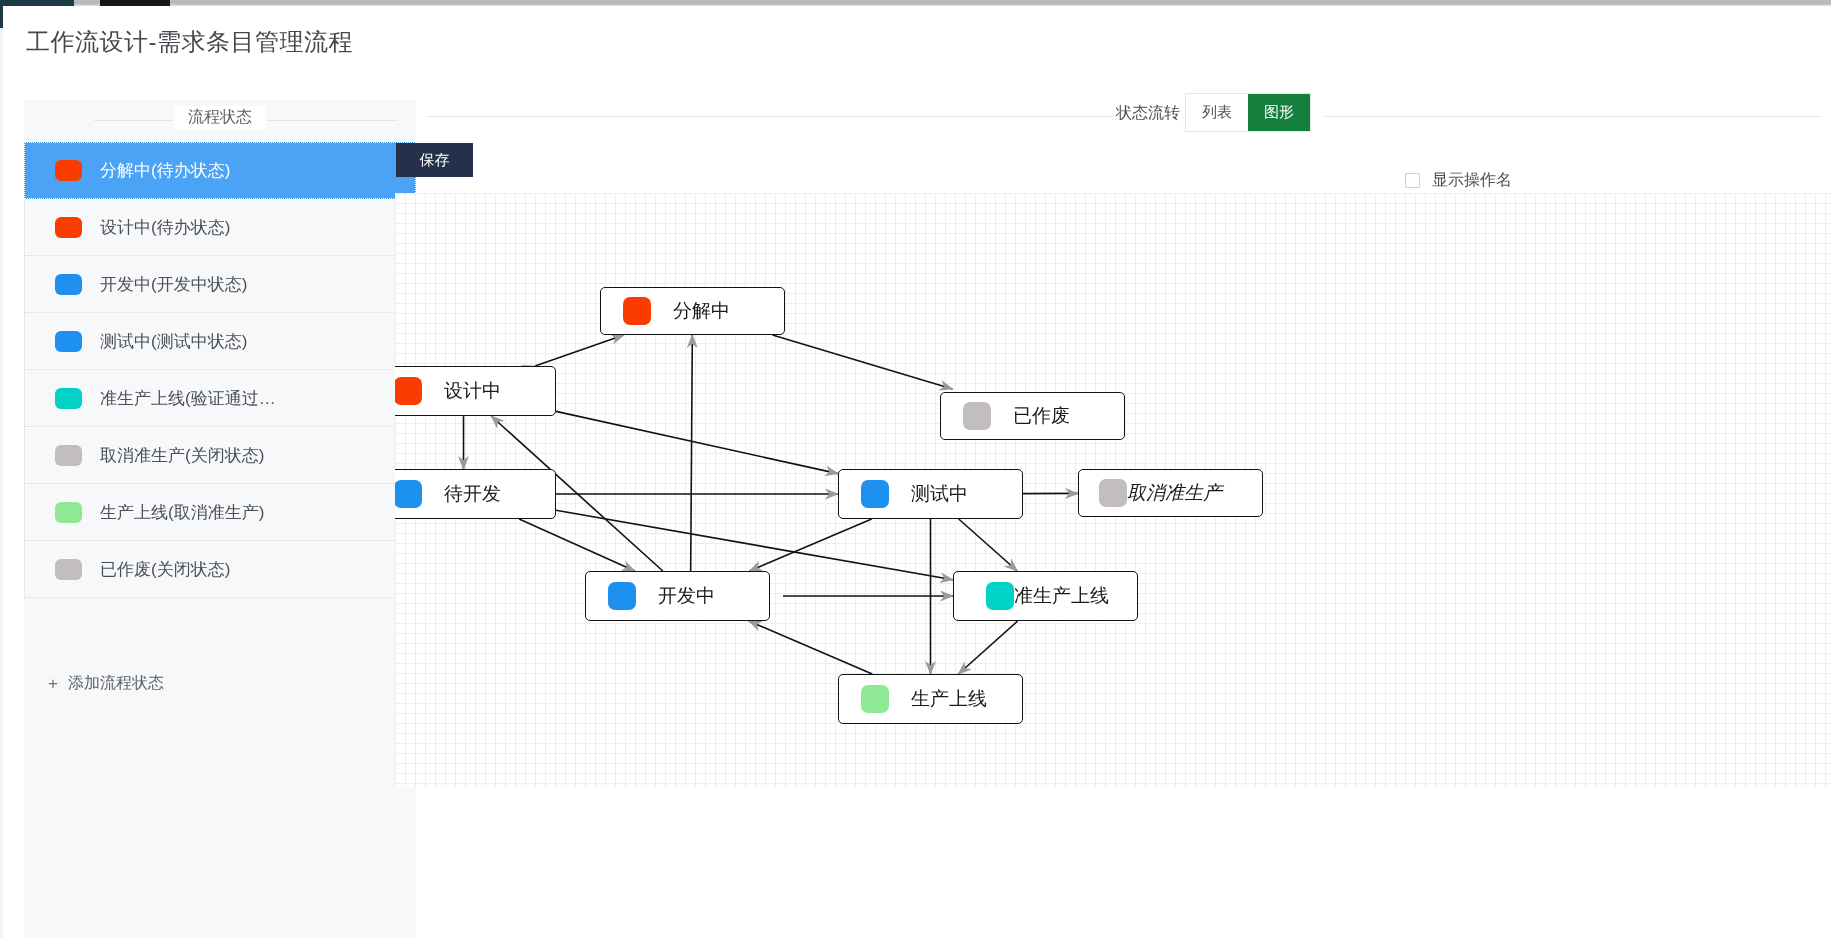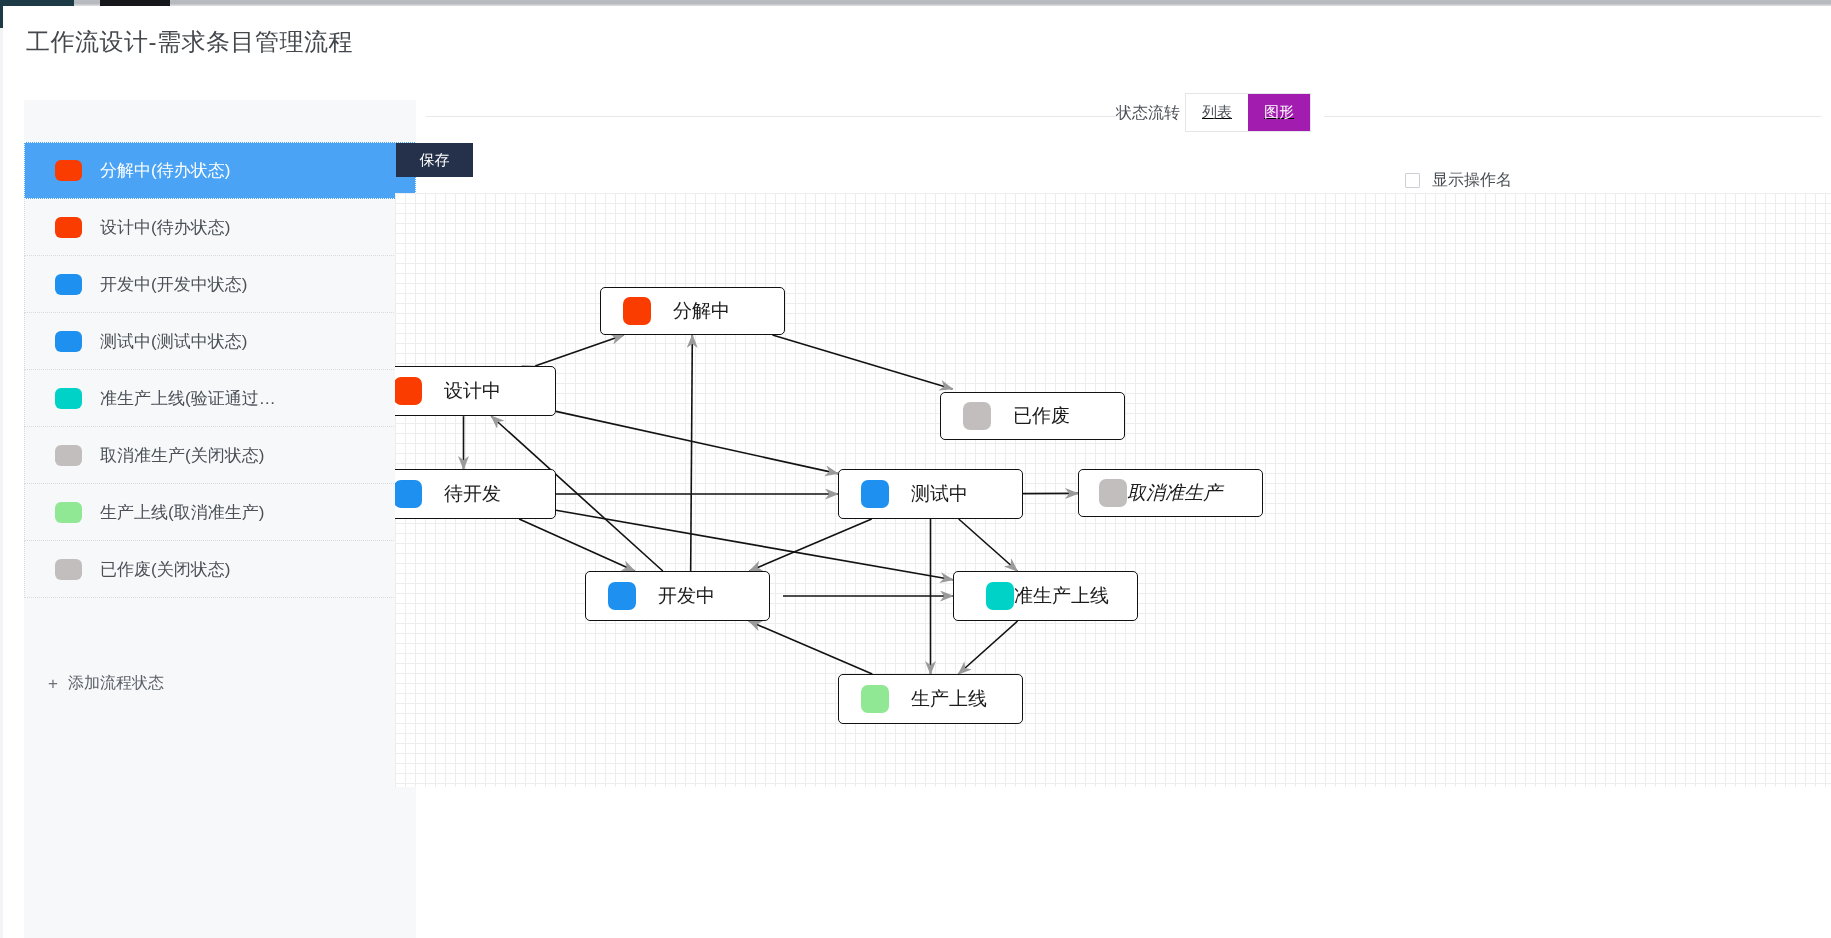--- a/index.html
+++ b/index.html
@@ -104,29 +104,28 @@
     position:absolute; left:904px; right:10px; top:26px; height:1px; background:#e6e8ea;
   }
   .toggle-label {
     position:absolute; left:696px; top:13px;
     font-size:16px; color:#4b5057; background:#fff; padding-right:2px; white-space:nowrap;
   }
   .seg-group {
     position:absolute; left:766px; top:4px;
     display:flex; height:37px;
     box-shadow:0 0 0 1px #e3e5e8;
-    text-decoration:underline;
   }
   .seg-btn {
     display:flex; align-items:center; justify-content:center;
     min-width:61px; padding:0 16px;
     font-size:15px; color:#4b5057;
     background:#ffffff; cursor:pointer;
   }
-  .seg-btn.active { background:#a21caf; color:#ffffff; }
+  .seg-btn.active { background:#15803d; color:#ffffff; }
 
   .save-btn {
     position:absolute; left:-24px; top:53px;
     width:77px; height:34px;
     background:#25314a; color:#fff;
     display:flex; align-items:center; justify-content:center;
     font-size:15px; cursor:pointer;
   }
 
   .show-op {
@@ -179,20 +178,24 @@
   <div class="chrome-strip">
     <div class="tab-dark"></div>
     <div class="tab-dark2"></div>
   </div>
   <div class="chrome-left-edge"></div>
   <div class="chrome-accent"></div>
 
   <div class="page-title">工作流设计-需求条目管理流程</div>
 
   <div class="left-panel">
+    <div class="panel-legend">
+      <div class="rule"></div>
+      <div class="legend-text">流程状态</div>
+    </div>
     <div class="status-list" id="status-list">
         <div class="status-item selected">
           <span class="swatch" style="background: rgb(250, 60, 0);"></span>
           <span class="status-label">分解中(待办状态)</span>
         </div>
         <div class="status-item">
           <span class="swatch" style="background: rgb(250, 60, 0);"></span>
           <span class="status-label">设计中(待办状态)</span>
         </div>
         <div class="status-item">

